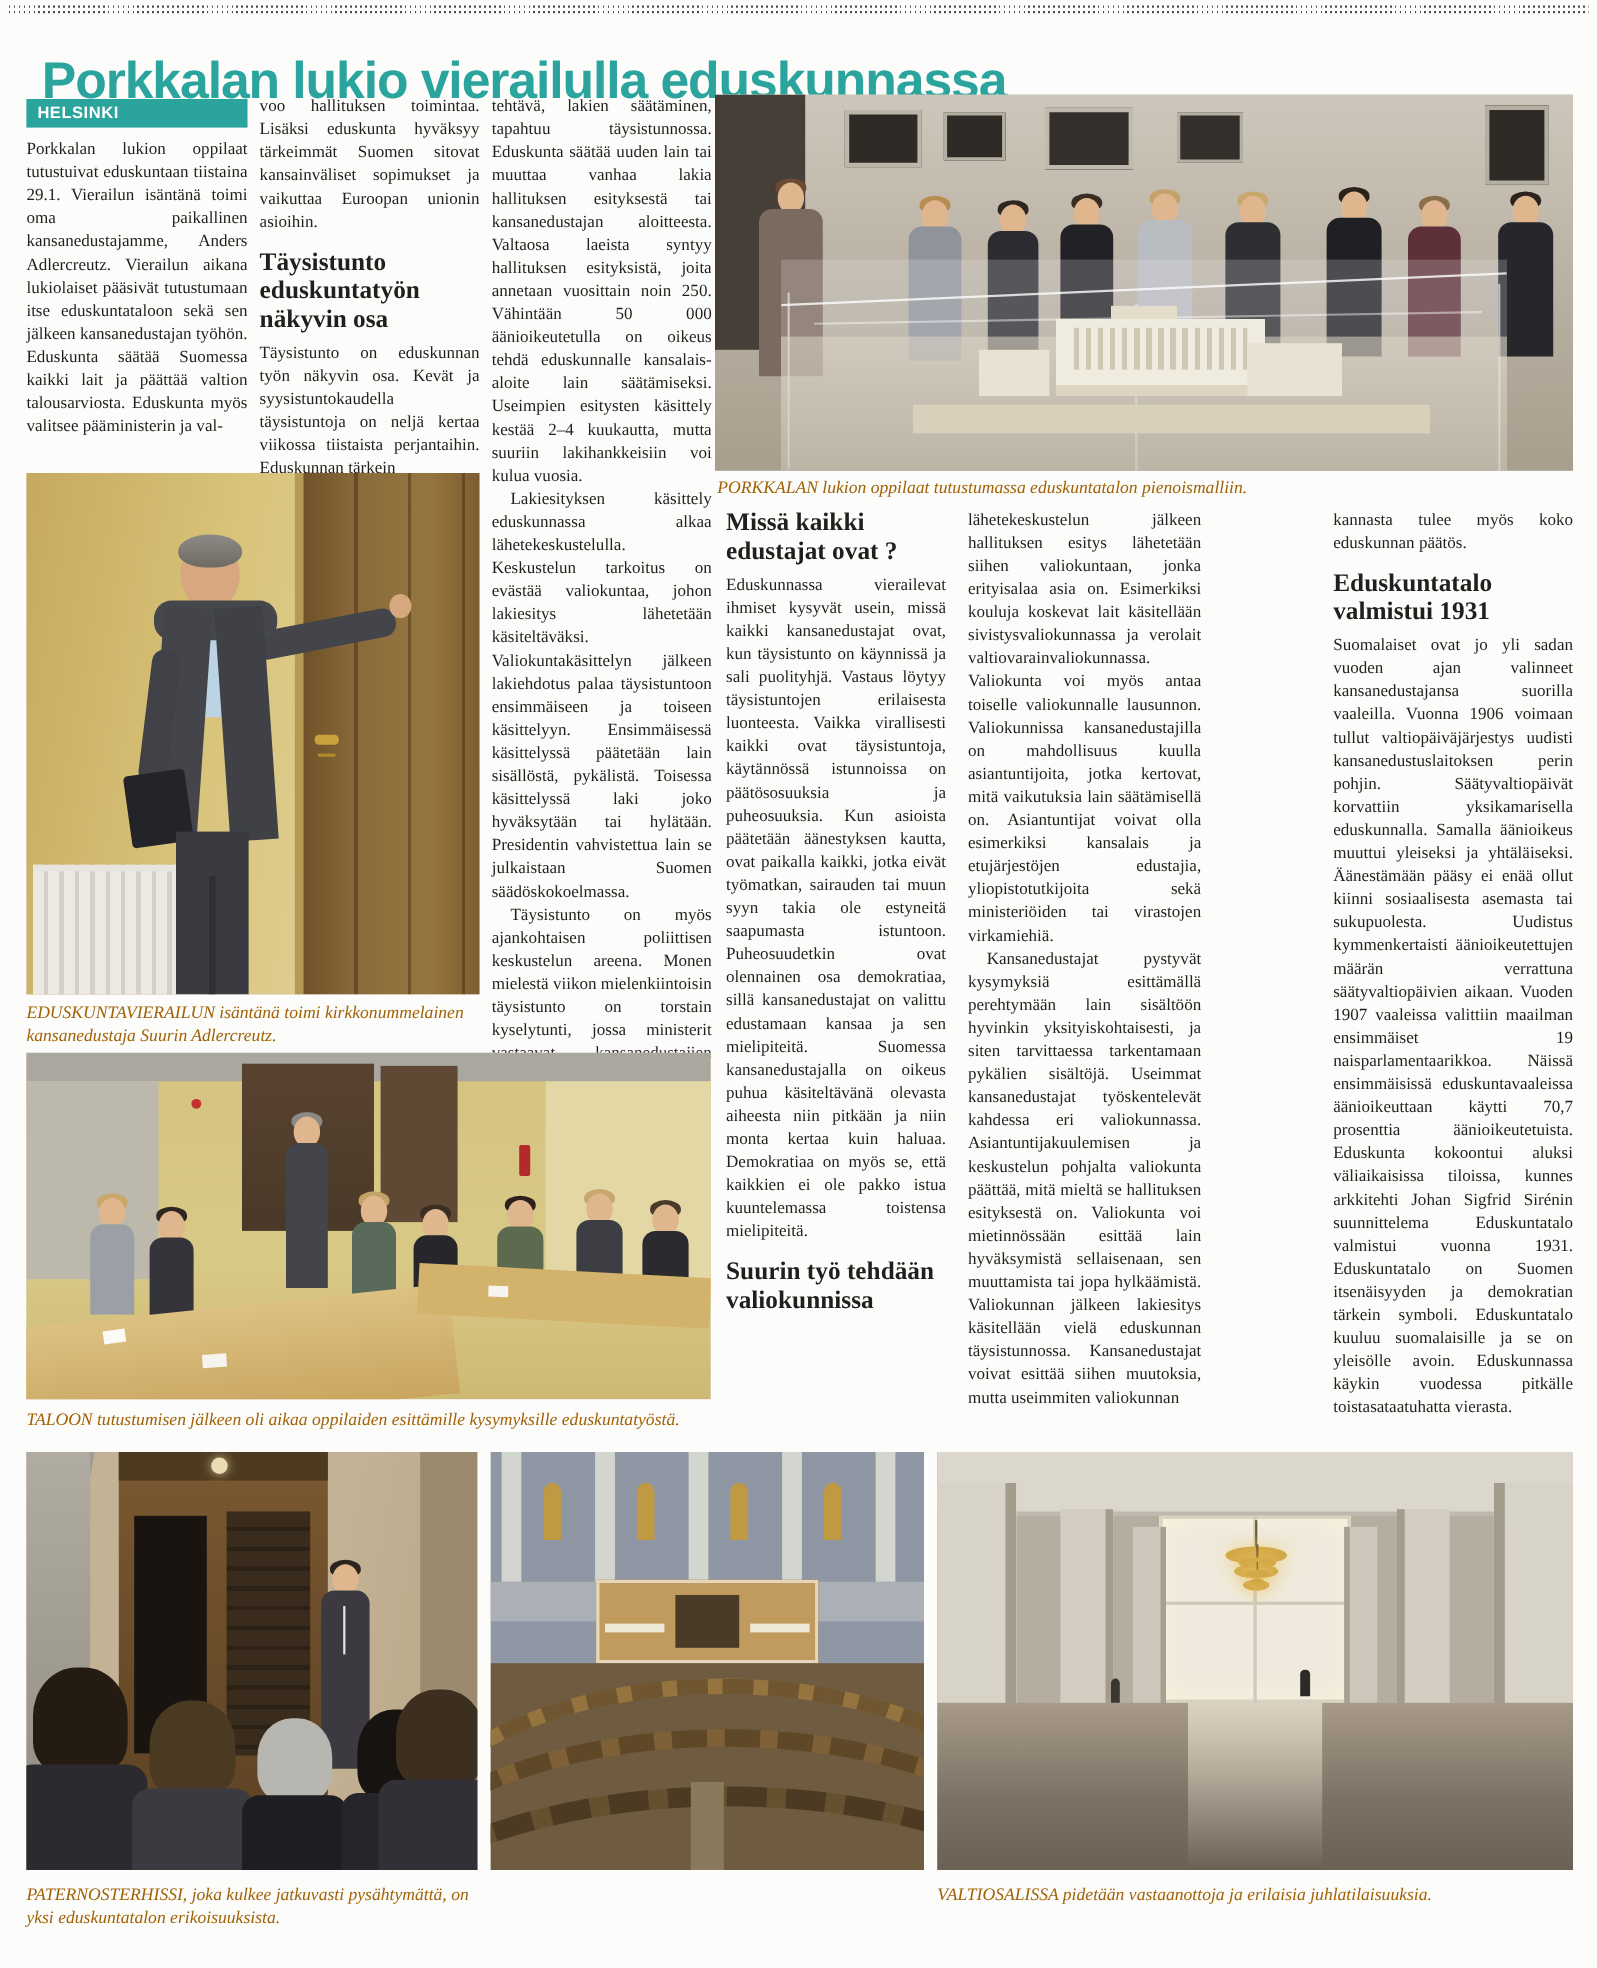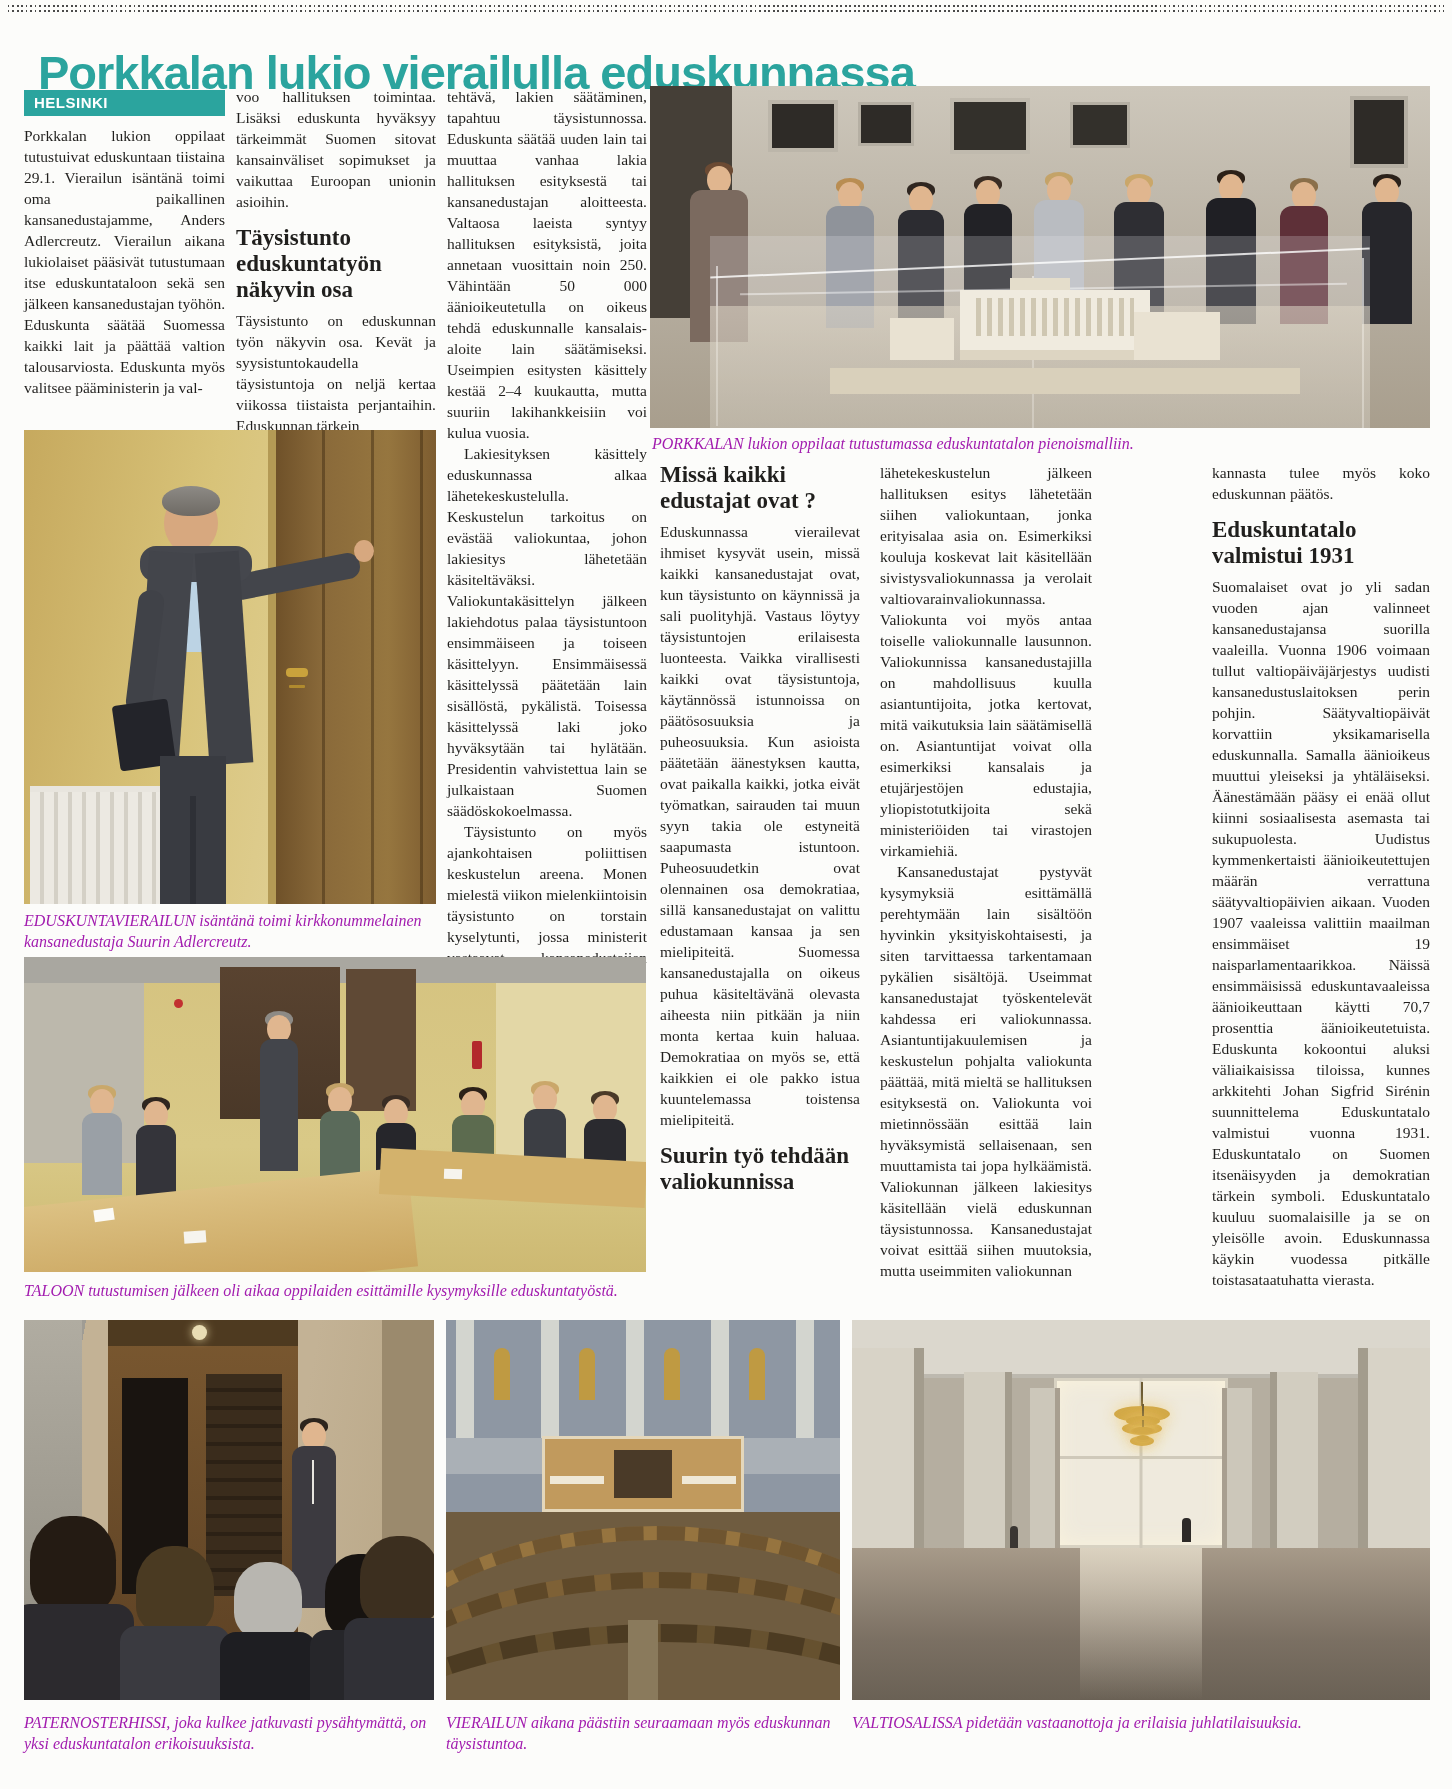--- a/index.html
+++ b/index.html
@@ -14,21 +14,21 @@
     font-family:"Liberation Sans", sans-serif;font-weight:700;font-size:47px;line-height:52px;
     letter-spacing:-1px;color:#2ba49e;}
   .kicker{display:inline-block;width:100%;box-sizing:border-box;background:#2ba49e;color:#fff;
     font-family:"Liberation Sans", sans-serif;font-weight:700;font-size:15px;line-height:26px;
     letter-spacing:.5px;padding:0 10px;margin-bottom:9px;}
   .col{position:absolute;text-align:justify;font-size:15.5px;line-height:21px;hyphens:auto;}
   .col p{margin:0;}
   .col p.ind{text-indent:17px;}
   .sub{font-weight:700;font-size:23px;line-height:26px;text-align:left;margin:13px 0 7px;}
   .sub.first{margin-top:0;}
-  .caption{position:absolute;font-style:italic;font-size:16px;line-height:21px;color:#a21caf;}
+  .caption{position:absolute;font-style:italic;font-size:16px;line-height:21px;color:#a16207;}
   .photo{position:absolute;overflow:hidden;background:#c8c2b6;}
   .fig{position:absolute;}
   .fig .hd{position:absolute;left:50%;transform:translateX(-50%);top:4px;width:24px;height:28px;border-radius:50%;background:#e0b68f;}
   .fig .hr{position:absolute;left:50%;transform:translateX(-50%);top:0;width:28px;height:16px;border-radius:50% 50% 42% 42%;background:var(--hair,#3a2f26);}
   .fig .bd{position:absolute;left:0;right:0;top:28px;bottom:0;border-radius:12px 12px 0 0;background:var(--coat,#2e2e33);}
   .arc{position:absolute;border-radius:50%;}
   .chand{position:absolute;}
   .chand .tier{position:absolute;left:50%;transform:translateX(-50%);background:#d2a847;border-radius:50%;box-shadow:0 0 16px rgba(243,205,112,.65);}
 </style>
 </head>
@@ -289,21 +289,20 @@
     </div>
     <div class="abs" style="left:0;top:192px;width:100%;height:188px;background:#6f5c40;"></div>
     <div class="arc" style="left:-90px;top:206px;width:574px;height:300px;border:14px solid #96743f;"></div>
     <div class="arc" style="left:-90px;top:206px;width:574px;height:300px;border:14px dashed rgba(40,30,20,.35);"></div>
     <div class="arc" style="left:-130px;top:252px;width:654px;height:330px;border:16px solid #7e6136;"></div>
     <div class="arc" style="left:-130px;top:252px;width:654px;height:330px;border:16px dashed rgba(35,26,16,.35);"></div>
     <div class="arc" style="left:-170px;top:304px;width:734px;height:360px;border:18px solid #66512f;"></div>
     <div class="arc" style="left:-170px;top:304px;width:734px;height:360px;border:18px dashed rgba(30,22,14,.35);"></div>
     <div class="abs" style="left:182px;top:300px;width:30px;height:80px;background:#8a7a5c;"></div>
   </div>
-  <div class="caption" style="left:446px;top:1712px;width:394px;">VIERAILUN aikana päästiin seuraamaan myös eduskunnan täysistuntoa.</div>
 
   <div class="photo" style="left:852px;top:1320px;width:578px;height:380px;">
     <div class="abs" style="inset:0;background:#b5aea0;"></div>
     <div class="abs" style="left:0;top:0;width:100%;height:58px;background:#dbd7cd;box-shadow:inset 0 -4px 0 rgba(120,115,105,.3);"></div>
     <div class="abs" style="left:202px;top:58px;width:174px;height:170px;background:#efeadd;box-shadow:inset 0 0 0 3px #d8d2c2, inset 0 0 26px rgba(255,246,220,.9);">
       <div class="abs" style="left:50%;top:0;width:3px;height:100%;background:#cfc9ba;transform:translateX(-50%);"></div>
       <div class="abs" style="left:0;top:78px;width:100%;height:3px;background:#cfc9ba;"></div>
     </div>
     <div class="abs" style="left:0;top:28px;width:72px;height:256px;background:#d8d3c7;box-shadow:inset -10px 0 0 #a39c8d;"></div>
     <div class="abs" style="left:112px;top:52px;width:48px;height:206px;background:#d2cdc0;box-shadow:inset -7px 0 0 #a39c8d;"></div>

